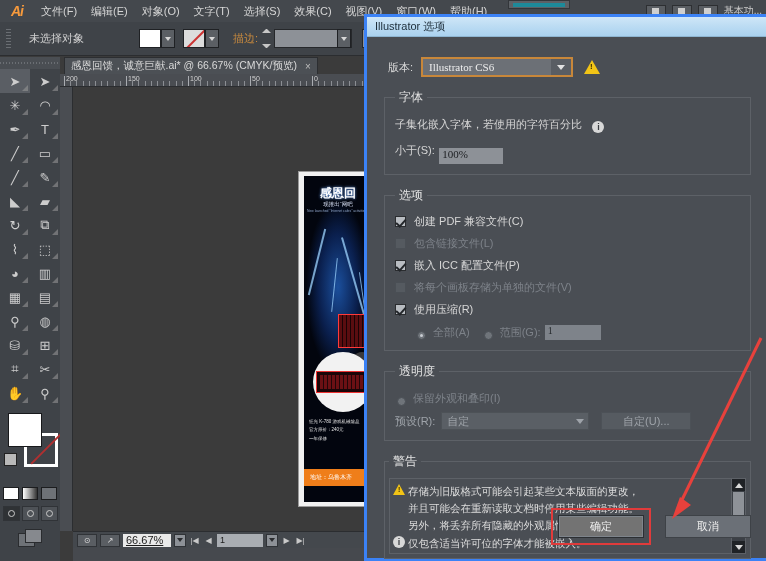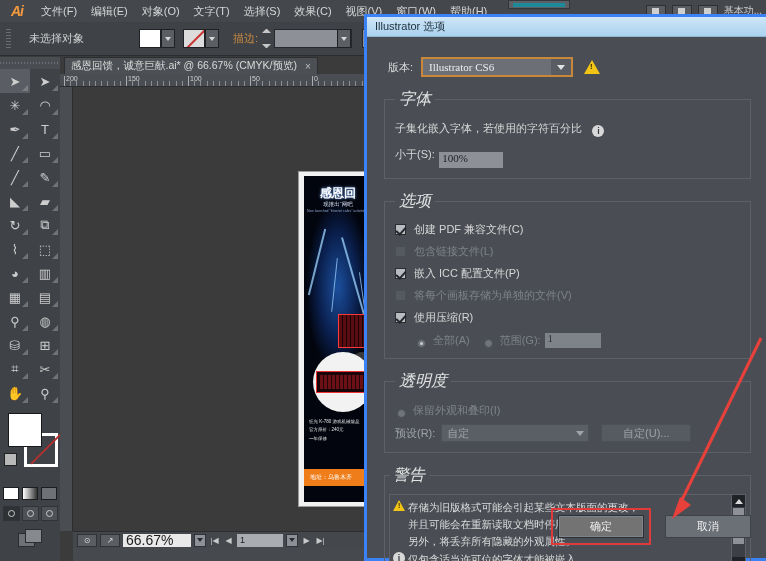--- a/index.html
+++ b/index.html
@@ -144,22 +144,22 @@
     background:#ef7e1a; color:#fff; font-size:6px; display:flex; align-items:center;
     padding-left:6px; }
 
   
   .statusbar { position:absolute; left:13px; top:474px; width:693px; height:17px;
     background:#44484d; border-top:1px solid #2b2d30; display:flex;
     align-items:center; gap:3px; padding-left:4px; }
   .sb-btn { width:20px; height:13px; background:#5a5e63; border:1px solid #303337;
     display:flex; align-items:center; justify-content:center; color:#d8d8d8;
     font-size:8px; }
-  .sb-zoom { width:68px; height:13px; background:#e9e9e9; color:#1c1c1c;
-    font-size:14px; display:flex; align-items:center; padding-left:3px; }
+  .sb-zoom { width:48px; height:13px; background:#e9e9e9; color:#1c1c1c;
+    font-size:11px; display:flex; align-items:center; padding-left:3px;text-decoration:underline; }
   .sb-drop { width:12px; height:13px; background:#8d9197; border:1px solid #303337;
     display:flex; align-items:center; justify-content:center; }
   .sb-drop::after{ content:""; border-left:3px solid transparent;
     border-right:3px solid transparent; border-top:4px solid #2a2c2f; }
   .sb-nav { color:#c9c9c9; font-size:8px; width:11px; text-align:center; }
   .sb-page { width:46px; height:13px; background:#a9adb2; color:#1c1c1c;
     font-size:9px; display:flex; align-items:center; padding-left:3px; }
   .scroll-h { position:absolute; left:13px; top:491px; width:693px; height:13px;
     background:#46494e; }
 
@@ -183,21 +183,21 @@
   .select-hl .a::after{ content:""; border-left:4px solid transparent;
     border-right:4px solid transparent; border-top:5px solid #e2e2e2; }
   .warn-tri { width:16px; height:14px; margin-left:11px; position:relative; }
   .warn-tri::before{ content:""; position:absolute; left:0; top:0;
     border-left:8px solid transparent; border-right:8px solid transparent;
     border-bottom:14px solid #f2c416; }
   .warn-tri::after{ content:"!"; position:absolute; left:6px; top:3px;
     color:#3a2c00; font-size:8px; font-weight:bold; line-height:1; }
 
   fieldset.grp { margin:12px 8px 0 10px; border:1px solid #5d6167; padding:6px 10px 10px; }
-  fieldset.grp legend { color:#e2e2e2; font-size:16px; padding:0 4px;font-style:italic; }
+  fieldset.grp legend { color:#e2e2e2; font-size:12px; padding:0 4px; }
   .sub { color:#d6d6d6; font-size:11px; }
   .info-i { display:inline-flex; width:12px; height:12px; border-radius:50%;
     background:#d8d8d8; color:#3a3d42; font-size:9px; font-weight:bold;
     align-items:center; justify-content:center; vertical-align:-2px; margin-left:6px; }
   .pct-field { display:inline-block; width:64px; height:16px; background:#8d9197;
     color:#1b1d20; font-size:11px; padding-left:3px; vertical-align:-4px;
     font-family:"Liberation Serif",serif; }
 
   .ck-row { display:flex; align-items:center; height:22px; }
   .ck { width:11px; height:11px; background:#b8bcc1; border:1px solid #2b2d30;

